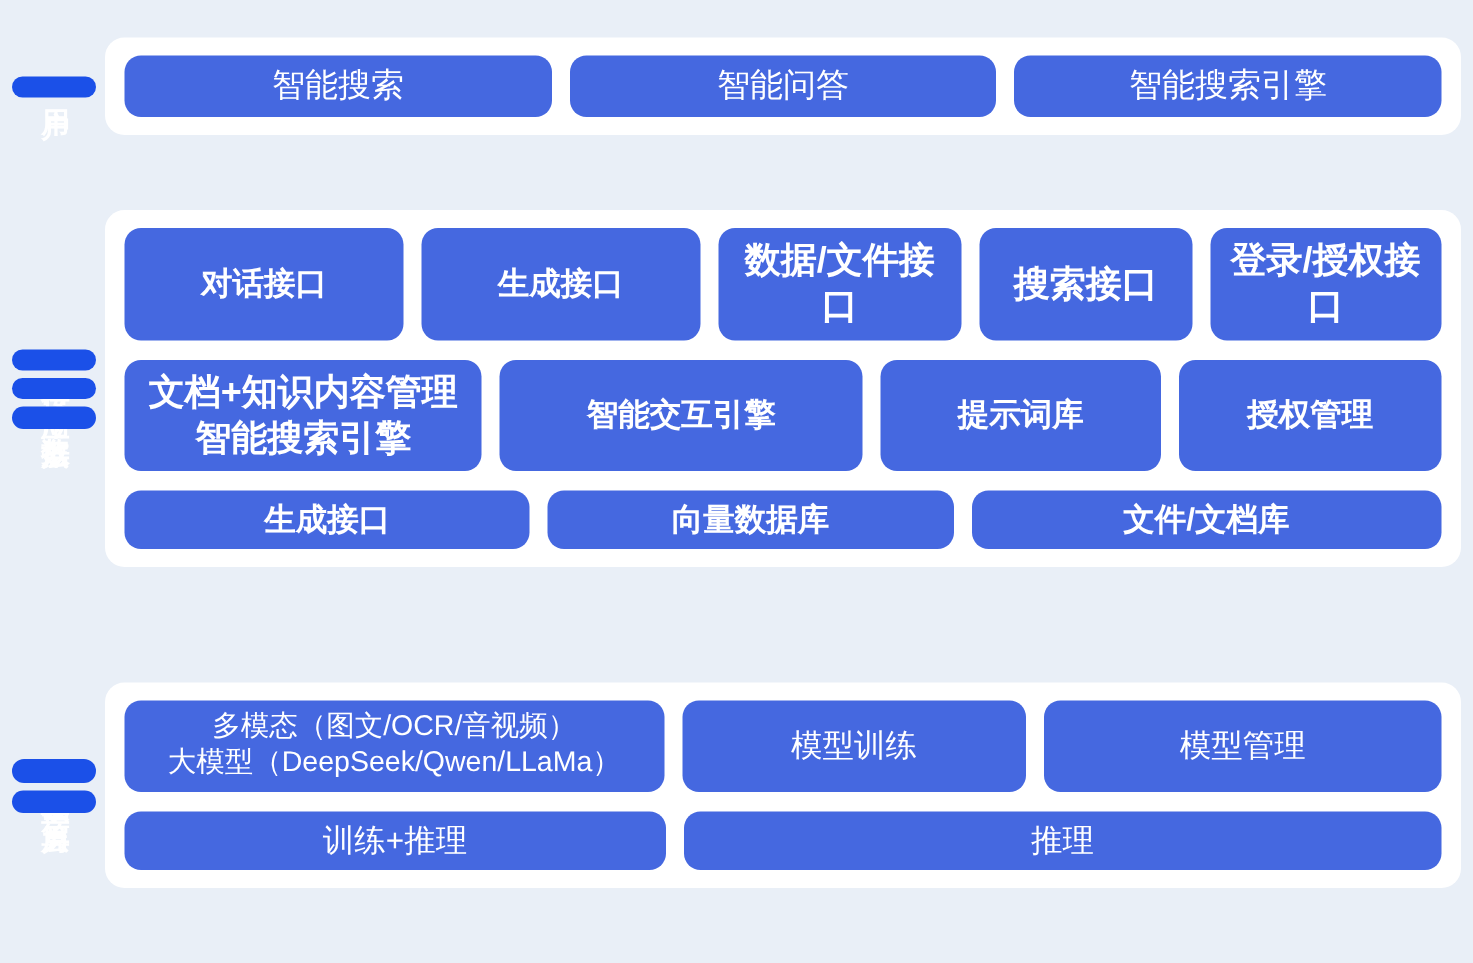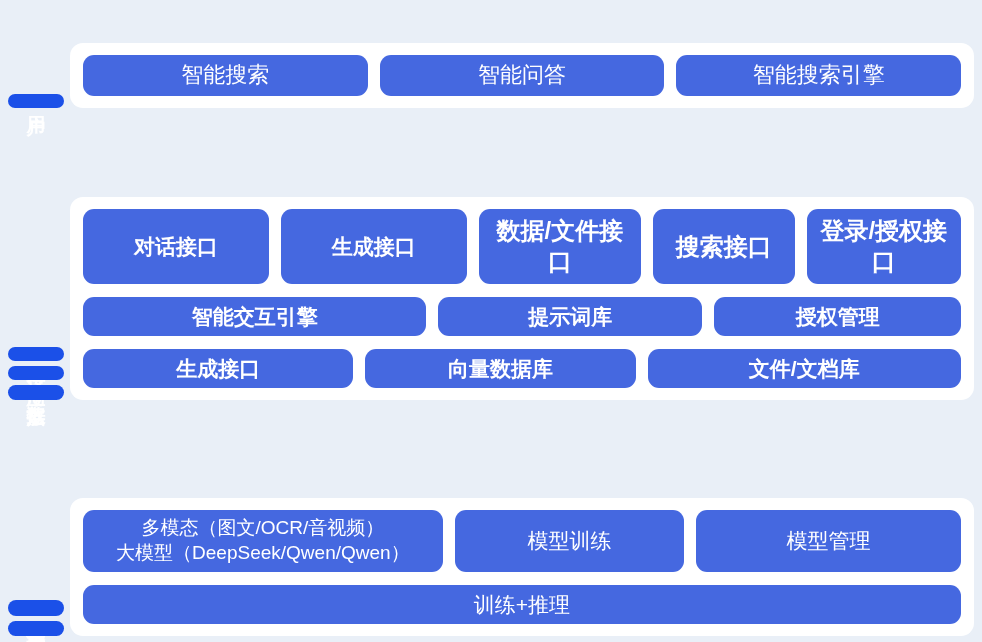--- a/index.html
+++ b/index.html
@@ -22,21 +22,21 @@
     padding: 8px 8px 6px 8px;
     display: flex;
     flex-direction: column;
     gap: 11px;
     background: #e9eff7;
   }
 
   
   .band {
     display: flex;
-    align-items: flex-end;
+    align-items: center;
     gap: 6px;
     border-radius: 16px;
   }
 
   .rail {
     width: 56px;
     flex: 0 0 56px;
     display: flex;
     flex-direction: column;
     gap: 5px;
@@ -143,20 +143,22 @@
 
       <div class="row">
         <div class="node" style="flex:1.30 1 0">对话接口</div>
         <div class="node" style="flex:1.30 1 0">生成接口</div>
         <div class="node n-small" style="flex:1.12 1 0">数据/文件接口</div>
         <div class="node n-small" style="flex:0.96 1 0">搜索接口</div>
         <div class="node n-small" style="flex:1.06 1 0">登录/授权接口</div>
       </div>
 
       <div class="row">
+        <div class="node n-small" style="flex:1.30 1 0">文档+知识内容管理
+智能搜索引擎</div>
         <div class="node" style="flex:1.32 1 0">智能交互引擎</div>
         <div class="node" style="flex:1.00 1 0">提示词库</div>
         <div class="node" style="flex:0.93 1 0">授权管理</div>
       </div>
 
       <div class="row">
         <div class="node" style="flex:1.00 1 0">生成接口</div>
         <div class="node" style="flex:1.00 1 0">向量数据库</div>
         <div class="node" style="flex:1.17 1 0">文件/文档库</div>
       </div>
@@ -166,25 +168,26 @@
 
   <div class="band band-base">
     <div class="rail">
       <div class="rail-tab">基础模型</div>
       <div class="rail-tab">算力层</div>
     </div>
     <div class="panel">
 
       <div class="row">
         <div class="node n-tiny" style="flex:1.45 1 0">多模态（图文/OCR/音视频）
-大模型（DeepSeek/Qwen/Qwen）</div>
+大模型（DeepSeek/Qwen/LLaMa）</div>
         <div class="node" style="flex:0.90 1 0">模型训练</div>
         <div class="node" style="flex:1.05 1 0">模型管理</div>
       </div>
 
       <div class="row">
         <div class="node" style="flex:1.00 1 0">训练+推理</div>
+        <div class="node" style="flex:1.42 1 0">推理</div>
       </div>
 
     </div>
   </div>
 
 </div>
 
 </body></html>

